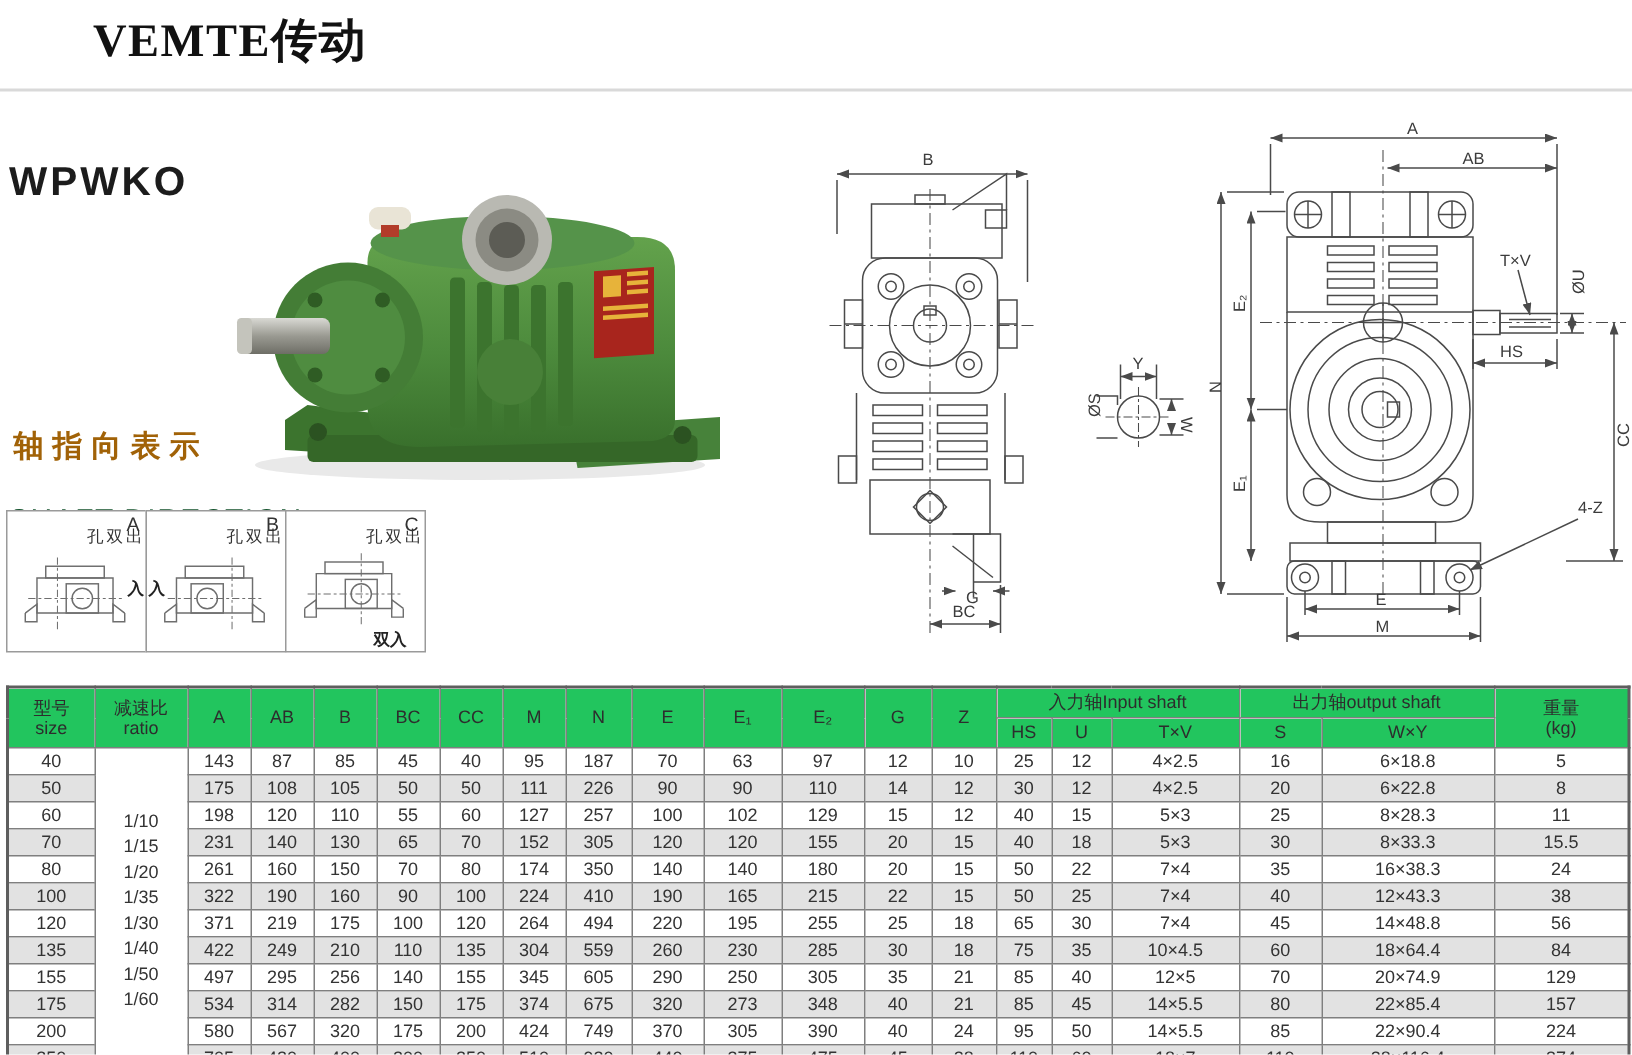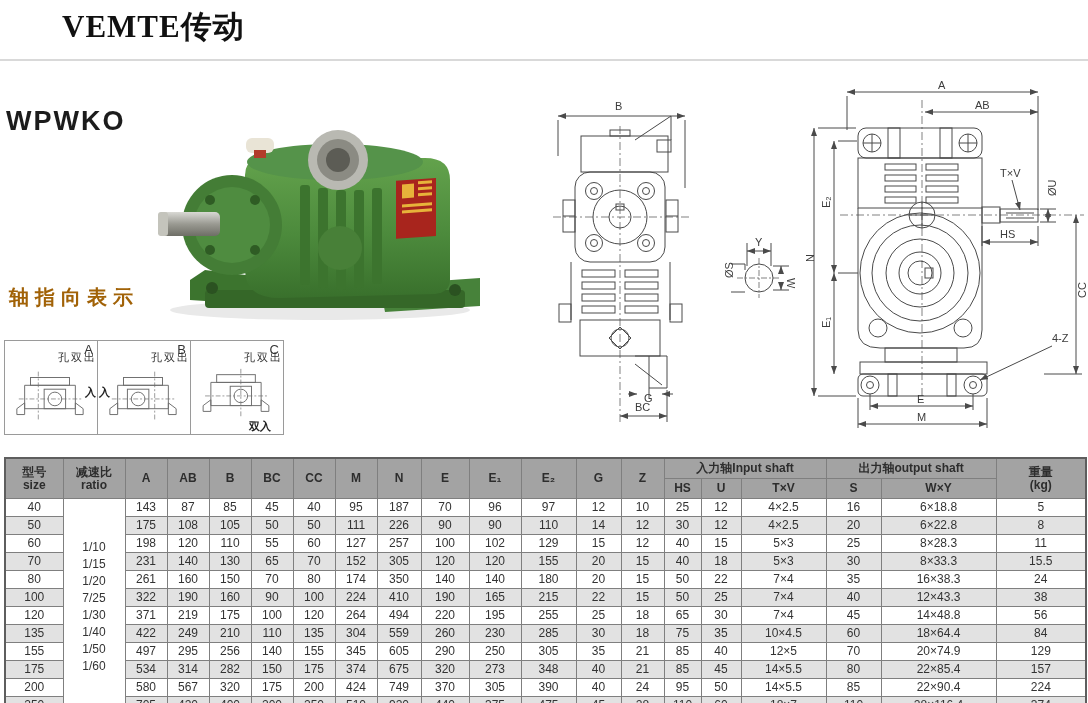--- a/index.html
+++ b/index.html
@@ -28,21 +28,21 @@
   .sd-caption{position:absolute;left:0;right:0;top:9px;text-align:right;font-size:11px;letter-spacing:2px;color:#333;}
   .sd-mini{position:absolute;left:6px;top:24px;}
   .sd-mark{position:absolute;font-size:11px;color:#222;font-weight:bold;}
   .mark-right{right:1px;top:44px;}
   .mark-left{left:1px;top:44px;}
   .mark-bottom{right:12px;bottom:0px;}
   
   .spec-wrap{position:absolute;left:4px;top:457px;}
   table{border-collapse:collapse;table-layout:fixed;width:1081px;font-size:12px;}
   th,td{border:1px solid #7f7f7f;text-align:center;padding:0;overflow:hidden;white-space:nowrap;color:#333;}
-  thead th{background:#a3a3a3;font-weight:bold;height:19px;line-height:13px;color:#2d2d2d;}
+  thead th{background:#22c55e;font-weight:normal;height:19px;line-height:13px;color:#2d2d2d;}
   thead .two-line span{display:block;line-height:13px;}
   tbody td{height:17px;line-height:17px;background:#fff;}
   tr.stripe td{background:#e2e2e2;}
   td.ratio-cell{background:#fff !important;vertical-align:middle;}
   .ratio-stack{display:flex;flex-direction:column;justify-content:center;height:100%;}
   .ratio-stack div{line-height:17px;}
   table{border:2px solid #5e5e5e;}
 </style>
 </head>
 <body>
@@ -424,36 +424,36 @@
     </tr>
   </thead>
   <tbody>
         <tr>
           <td>40</td>
           <td rowspan="12" class="ratio-cell">
             <div class="ratio-stack">
               <div>1/10</div>
               <div>1/15</div>
               <div>1/20</div>
-              <div>7/25</div>
+              <div>1/35</div>
               <div>1/30</div>
               <div>1/40</div>
               <div>1/50</div>
               <div>1/60</div>
             </div>
           </td>
           <td>143</td>
           <td>87</td>
           <td>85</td>
           <td>45</td>
           <td>40</td>
           <td>95</td>
           <td>187</td>
           <td>70</td>
-          <td>96</td>
+          <td>63</td>
           <td>97</td>
           <td>12</td>
           <td>10</td>
           <td>25</td>
           <td>12</td>
           <td>4×2.5</td>
           <td>16</td>
           <td>6×18.8</td>
           <td>5</td>
         </tr>

